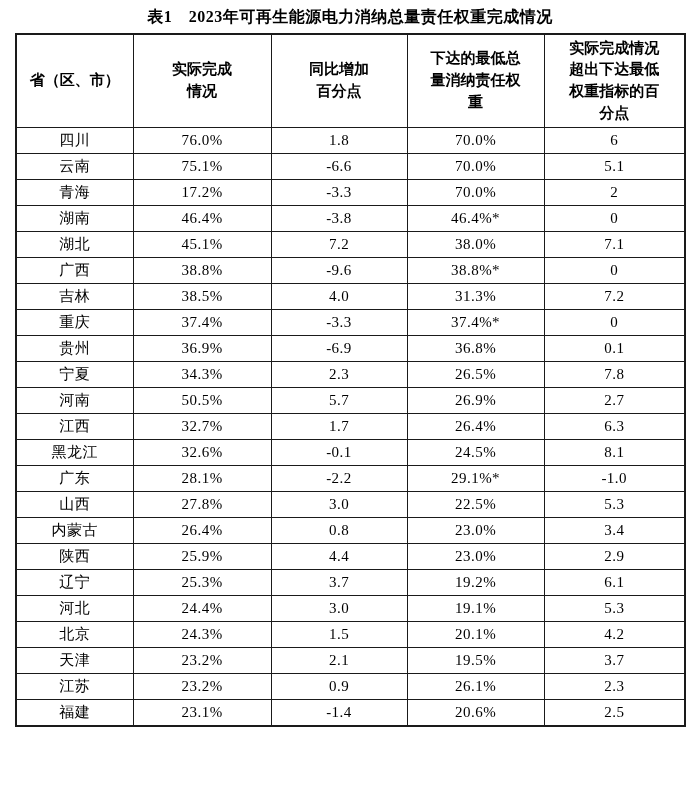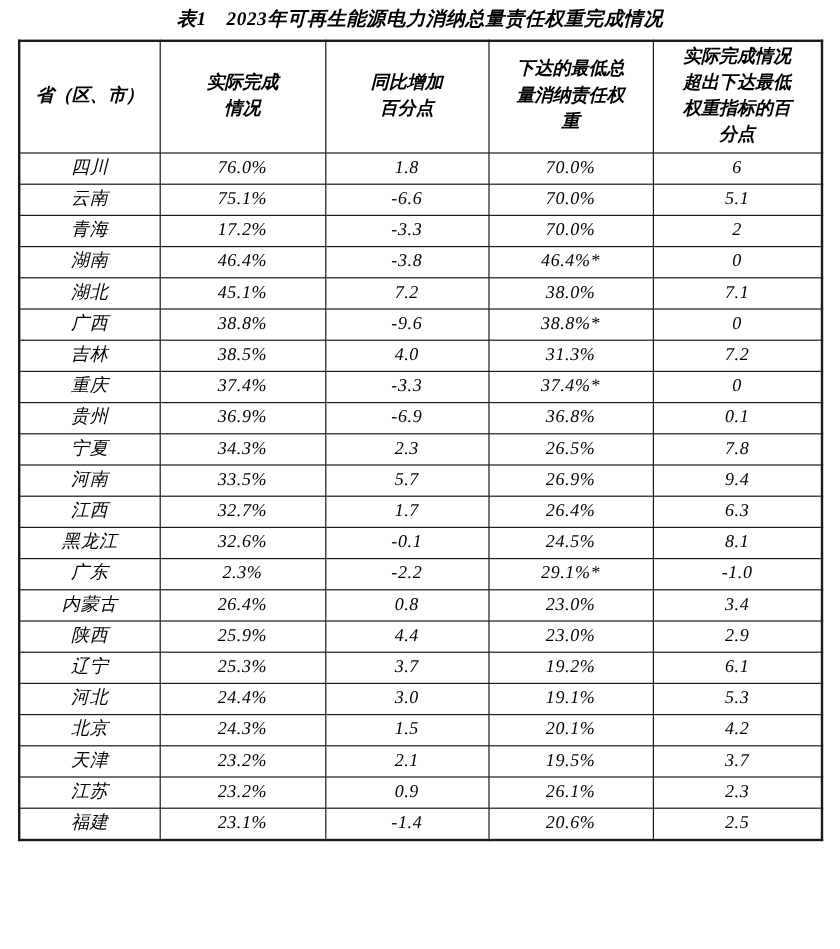--- a/index.html
+++ b/index.html
@@ -9,21 +9,20 @@
     width: 700px;
     height: 791px;
     overflow: hidden;
     font-family: "Liberation Serif", "DejaVu Serif", serif;
     color: #000000;
   }
   .page {
     width: 700px;
     height: 791px;
     position: relative;
-    font-style: italic;
   }
   .doc-title {
     text-align: center;
     font-weight: bold;
     font-size: 16px;
     padding-top: 7px;
     margin: 0 0 6px 0;
     letter-spacing: 0.5px;
     line-height: 20px;
   }
@@ -158,45 +157,52 @@
         </tr>
         <tr>
           <td>宁夏</td>
           <td>34.3%</td>
           <td>2.3</td>
           <td>26.5%</td>
           <td>7.8</td>
         </tr>
         <tr>
           <td>河南</td>
-          <td>33.5%</td>
+          <td>50.5%</td>
           <td>5.7</td>
           <td>26.9%</td>
-          <td>9.4</td>
+          <td>2.7</td>
         </tr>
         <tr>
           <td>江西</td>
           <td>32.7%</td>
           <td>1.7</td>
           <td>26.4%</td>
           <td>6.3</td>
         </tr>
         <tr>
           <td>黑龙江</td>
           <td>32.6%</td>
           <td>-0.1</td>
           <td>24.5%</td>
           <td>8.1</td>
         </tr>
         <tr>
           <td>广东</td>
-          <td>2.3%</td>
+          <td>28.1%</td>
           <td>-2.2</td>
           <td>29.1%*</td>
           <td>-1.0</td>
+        </tr>
+        <tr>
+          <td>山西</td>
+          <td>27.8%</td>
+          <td>3.0</td>
+          <td>22.5%</td>
+          <td>5.3</td>
         </tr>
         <tr>
           <td>内蒙古</td>
           <td>26.4%</td>
           <td>0.8</td>
           <td>23.0%</td>
           <td>3.4</td>
         </tr>
         <tr>
           <td>陕西</td>

